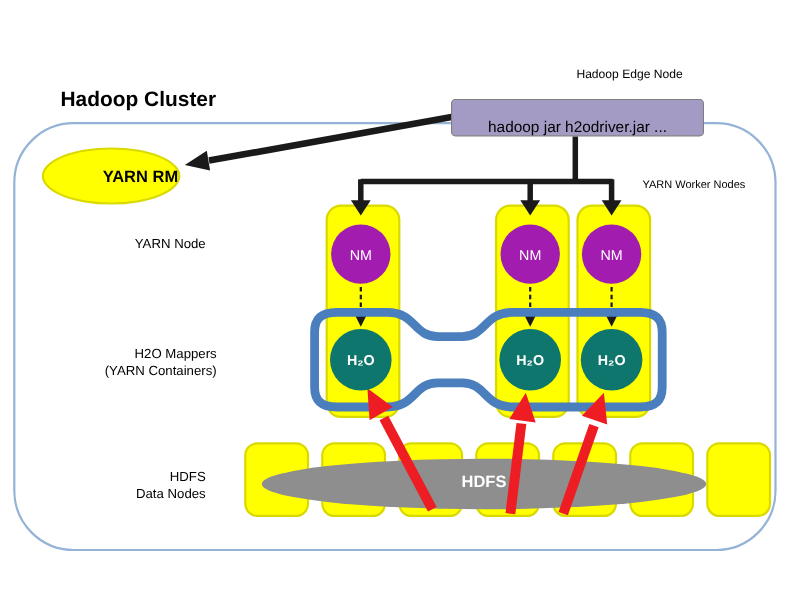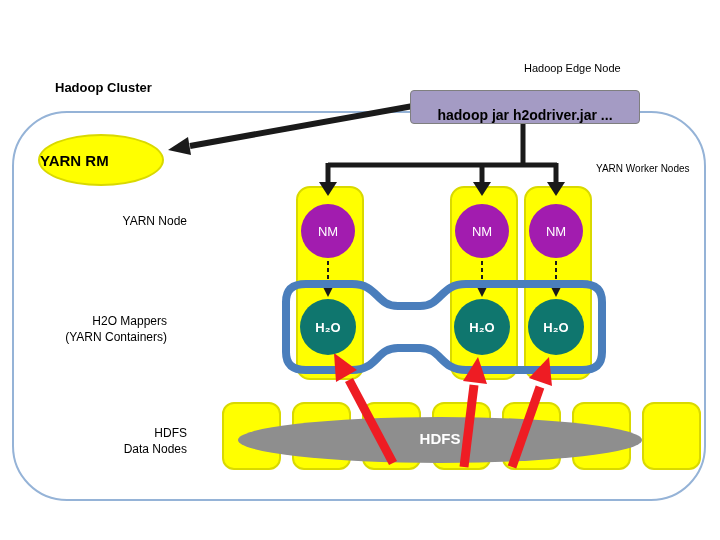--- a/index.html
+++ b/index.html
@@ -3,36 +3,36 @@
 <meta charset="utf-8">
 <style>
   html,body{margin:0;padding:0;background:#ffffff;}
   .stage{position:relative;width:720px;height:540px;background:#ffffff;overflow:hidden;
          font-family:"Liberation Sans", sans-serif;color:#000;}
   .abs{position:absolute;}
 
   .boundary{left:12px;top:111px;width:690px;height:386px;border:2px solid #95b3d7;
             border-radius:55px;background:#ffffff;z-index:1;}
 
-  .title{left:55px;top:80px;font-size:13px;font-weight:600;z-index:5;}
+  .title{left:55px;top:80px;font-size:19px;font-weight:600;z-index:5;}
   .edge-caption{left:524px;top:62px;font-size:11px;z-index:5;}
 
   .cmd-box{left:410px;top:90px;width:228px;height:32px;background:#a49bc4;border:1px solid #7f7f7f;
            border-radius:4px;display:flex;align-items:center;justify-content:center;z-index:4;}
-  .cmd-box span{font-size:14px;font-weight:bold;margin-top:16px;}
+  .cmd-box span{font-size:14px;font-weight:normal;margin-top:16px;}
 
   .rm-ellipse{left:38px;top:134px;width:122px;height:48px;background:#ffff00;border:2px solid #d9d900;
-              border-radius:50%;display:flex;align-items:center;justify-content:flex-start;z-index:4;}
+              border-radius:50%;display:flex;align-items:center;justify-content:flex-end;z-index:4;}
   .rm-ellipse span{font-size:15px;font-weight:bold;}
 
-  .worker-caption{left:596px;top:163px;font-size:10px;z-index:5;}
+  .worker-caption{left:584px;top:163px;font-size:10px;z-index:5;}
 
   .side-label{width:140px;text-align:right;font-size:12px;line-height:16px;z-index:5;}
   .side-label.nm{left:47px;top:213px;}
-  .side-label.mappers{left:27px;top:313px;}
+  .side-label.mappers{left:57px;top:313px;}
   .side-label.hdfs{left:47px;top:425px;}
 
   .worker-rect{top:186px;width:64px;height:190px;background:#ffff00;border:2px solid #d9d900;
                border-radius:14px;z-index:2;}
   .w1{left:296px;} .w2{left:450px;} .w3{left:524px;}
 
   .hdfs-square{top:402px;width:55px;height:64px;background:#ffff00;border:2px solid #d9d900;
                border-radius:12px;z-index:2;}
 
   .circle{display:flex;align-items:center;justify-content:center;border-radius:50%;

